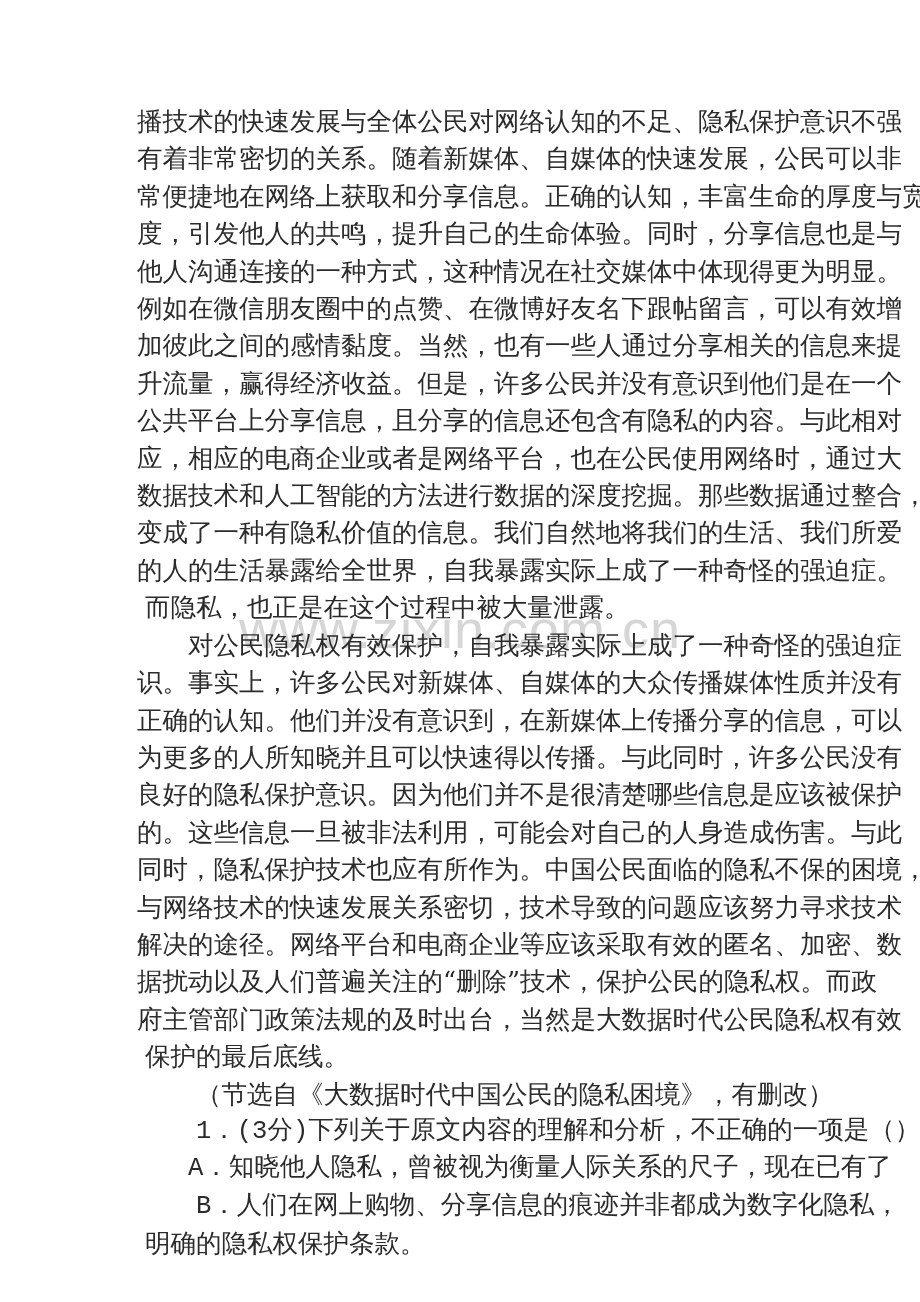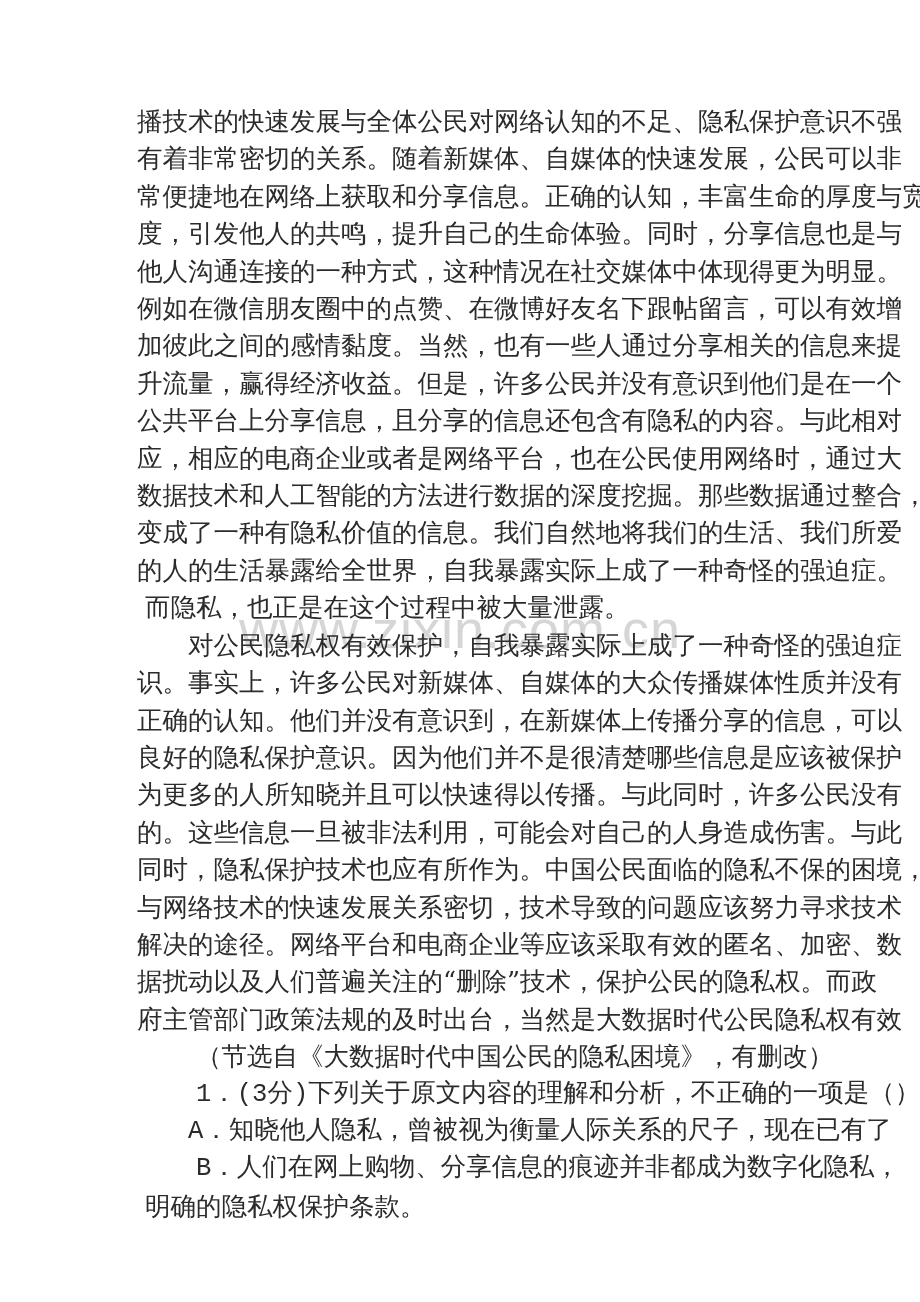--- a/index.html
+++ b/index.html
@@ -136,43 +136,44 @@
     <div class="line just indent">
         <span>对公民隐私权有效保护，自我暴露实际上成了一种奇怪的强迫症</span>
       </div>
     <div class="line just">
         <span>识。事实上，许多公民对新媒体、自媒体的大众传播媒体性质并没有</span>
       </div>
     <div class="line just">
         <span>正确的认知。他们并没有意识到，在新媒体上传播分享的信息，可以</span>
       </div>
     <div class="line just">
-        <span>良好的隐私保护意识。因为他们并不是很清楚哪些信息是应该被保护</span>
+        <span>为更多的人所知晓并且可以快速得以传播。与此同时，许多公民没有</span>
       </div>
     <div class="line just">
-        <span>为更多的人所知晓并且可以快速得以传播。与此同时，许多公民没有</span>
+        <span>良好的隐私保护意识。因为他们并不是很清楚哪些信息是应该被保护</span>
       </div>
     <div class="line just">
         <span>的。这些信息一旦被非法利用，可能会对自己的人身造成伤害。与此</span>
       </div>
     <div class="line just">
         <span>同时，隐私保护技术也应有所作为。中国公民面临的隐私不保的困境，</span>
       </div>
     <div class="line just">
         <span>与网络技术的快速发展关系密切，技术导致的问题应该努力寻求技术</span>
       </div>
     <div class="line just">
         <span>解决的途径。网络平台和电商企业等应该采取有效的匿名、加密、数</span>
       </div>
     <div class="line just">
         <span>据扰动以及人们普遍关注的“删除”技术，保护公民的隐私权。而政</span>
       </div>
     <div class="line just">
         <span>府主管部门政策法规的及时出台，当然是大数据时代公民隐私权有效</span>
       </div>
+    <div class="line flush">保护的最后底线。</div>
 
     <div class="line flush indent">（节选自《大数据时代中国公民的隐私困境》，有删改）</div>
 
     <div class="line flush indent latin">1．(3分)下列关于原文内容的理解和分析，不正确的一项是（）</div>
 
     <div class="line just indent latin">
         <span>A．知晓他人隐私，曾被视为衡量人际关系的尺子，现在已有了</span>
       </div>
     <div class="line flush indent latin">B．人们在网上购物、分享信息的痕迹并非都成为数字化隐私，</div>
 

